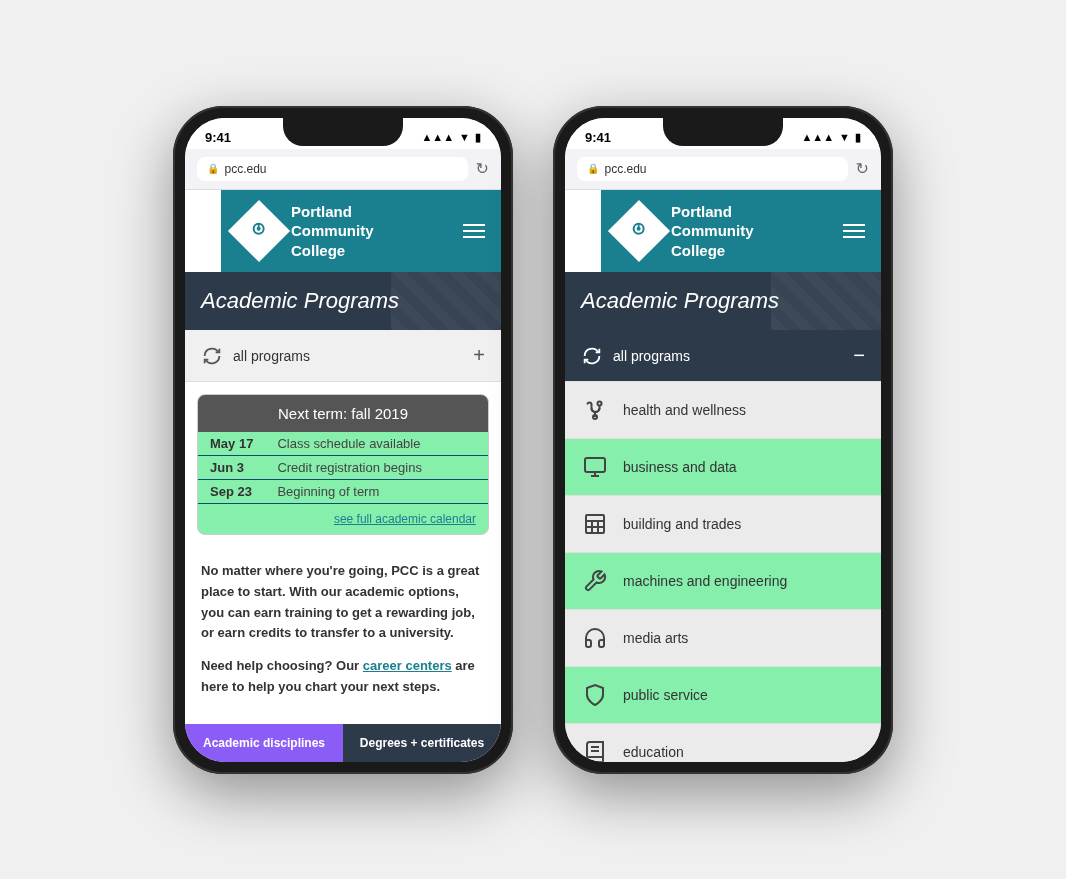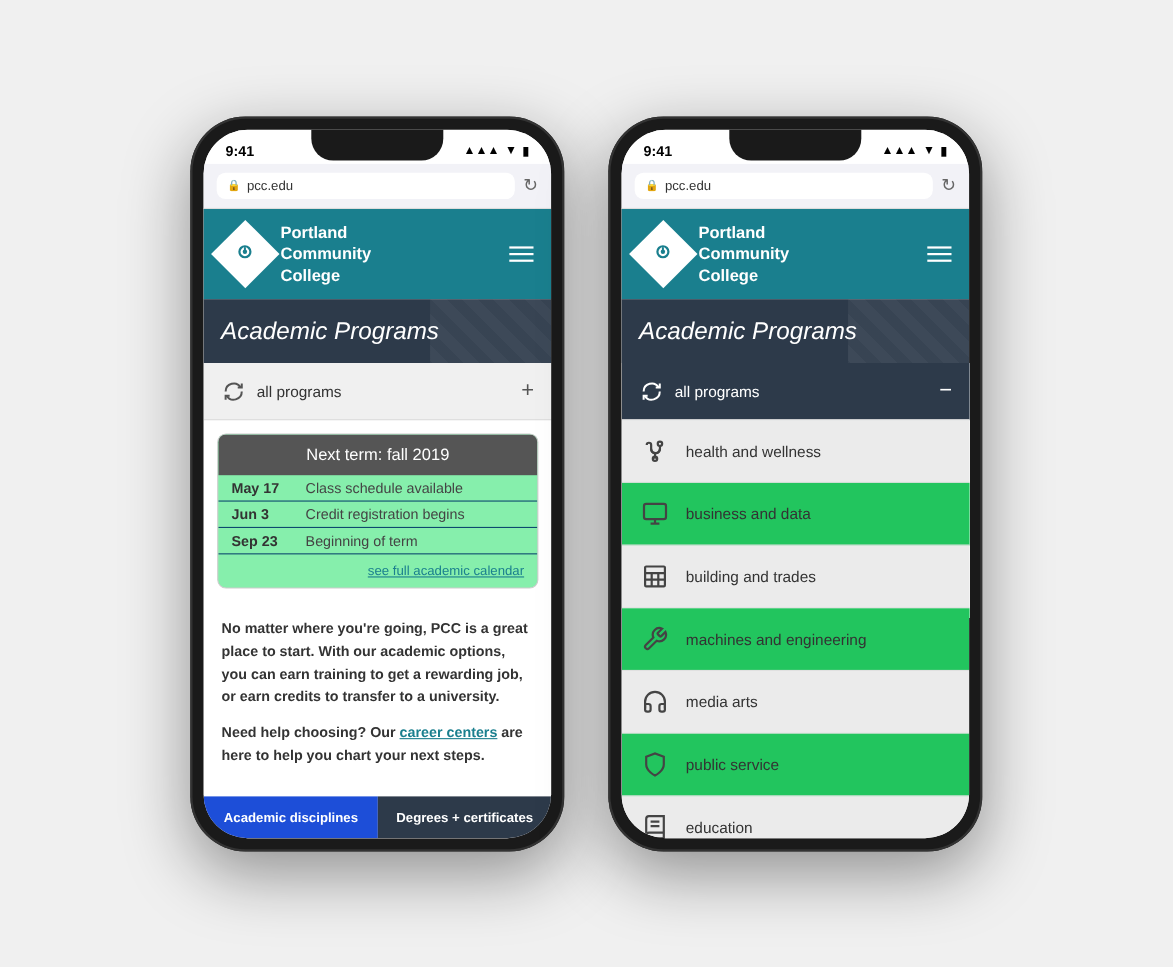--- a/index.html
+++ b/index.html
@@ -87,20 +87,21 @@
     }
     .lock-icon { font-size: 10px; color: #666; }
     .refresh-btn { font-size: 16px; color: #666; cursor: pointer; }
     .pcc-header {
       background: #1a7f8e;
       padding: 12px 16px;
       display: flex;
       justify-content: space-between;
       align-items: center;
       flex-shrink: 0;
+      margin-left: 36px;
     }
     .pcc-logo {
       display: flex;
       align-items: center;
       gap: 10px;
     }
     .pcc-diamond {
       width: 44px;
       height: 44px;
       background: white;
@@ -247,21 +248,21 @@
       padding: 0 0 8px;
     }
     .bottom-btn {
       flex: 1;
       padding: 12px 8px;
       font-size: 12px;
       font-weight: 600;
       text-align: center;
       cursor: pointer;
     }
-    .btn-teal { background: #1d4ed8; color: white; }
+    .btn-teal { background: #8b5cf6; color: white; }
     .btn-navy { background: #2d3a4a; color: white; }
 
     
     .all-programs-row-active {
       display: flex;
       justify-content: space-between;
       align-items: center;
       padding: 14px 16px;
       background: #2d3a4a;
       border-bottom: 1px solid #ddd;
@@ -273,21 +274,21 @@
       font-size: 14px;
       color: white;
     }
     .minus-icon { font-size: 20px; color: white; cursor: pointer; }
     .category-item {
       display: flex;
       align-items: center;
       gap: 14px;
       padding: 14px 16px;
       border-bottom: 1px solid #e0e0e0;
-      background: #22c55e;
+      background: #86efac;
       cursor: pointer;
     }
     .category-item:nth-child(even) { background: #ebebeb; }
     .cat-icon {
       width: 28px;
       height: 28px;
       color: #444;
       display: flex;
       align-items: center;
       justify-content: center;

